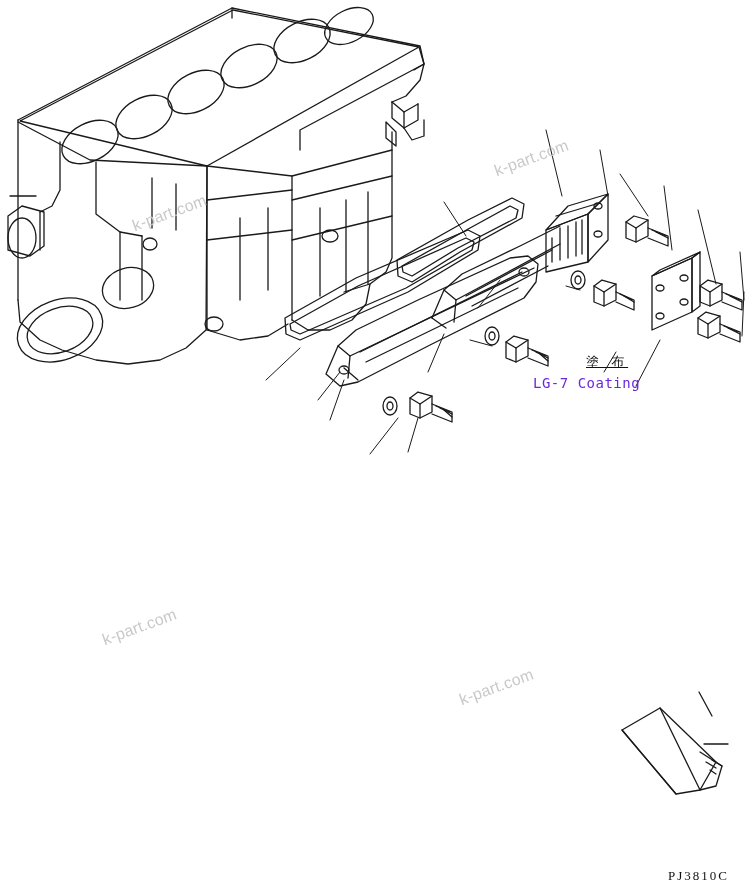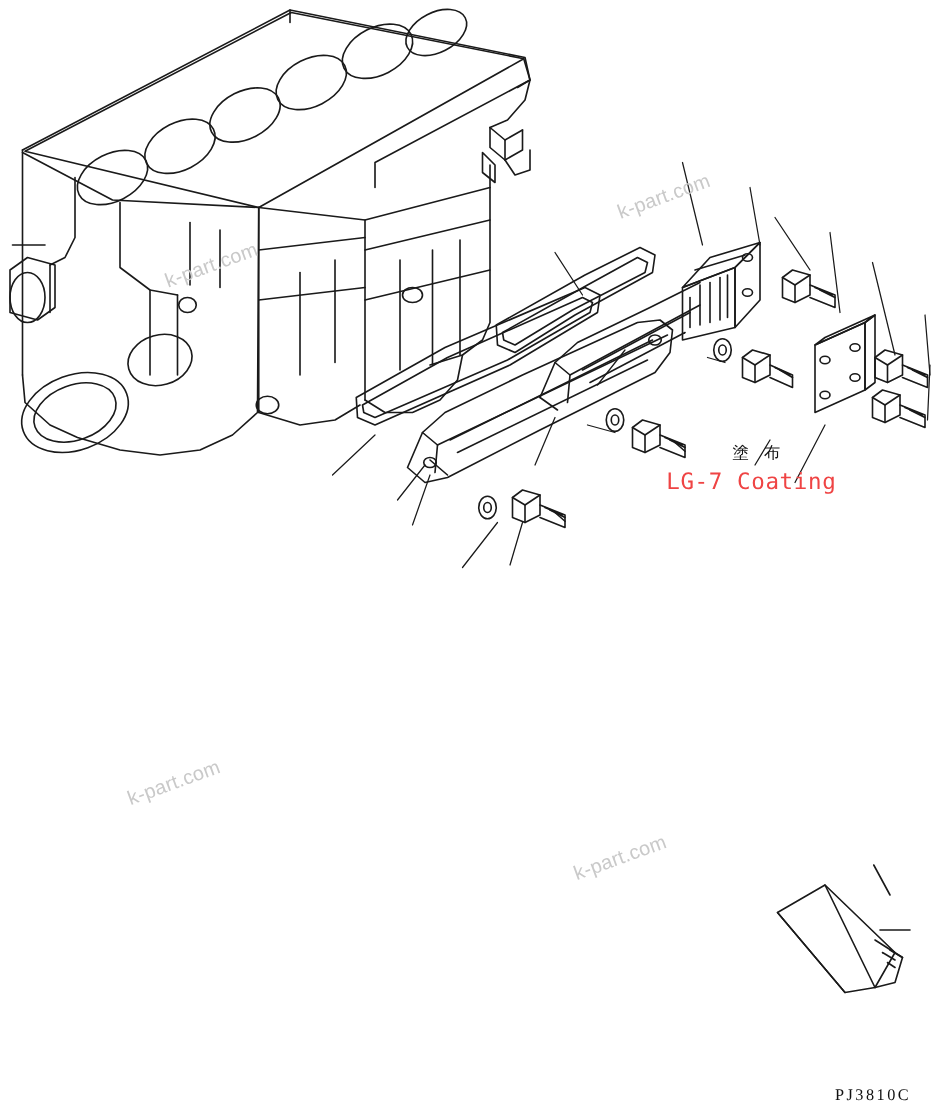--- a/index.html
+++ b/index.html
@@ -39,22 +39,22 @@
     position: absolute;
     font-family: "DejaVu Sans", sans-serif;
     font-size: 13px;
     color: #111;
     letter-spacing: 4px;
     white-space: nowrap;
   }
   .note-en {
     position: absolute;
     font-family: "DejaVu Sans Mono", monospace;
-    font-size: 18px;
-    color: #ef4444;
+    font-size: 14px;
+    color: #6d28d9;
     letter-spacing: 0.5px;
     white-space: nowrap;
   }
   .code {
     position: absolute;
     font-family: Liberation Serif, serif;
     font-size: 13px;
     color: #111;
     letter-spacing: 2px;
     white-space: nowrap;
@@ -291,18 +291,18 @@
       </g>
 
     </g>
   </svg>
 
   <div class="wm" style="left:130px; top:218px; transform: rotate(-20deg); font-size:16px;">k-part.com</div>
   <div class="wm" style="left:492px; top:163px; transform: rotate(-20deg); font-size:16px;">k-part.com</div>
   <div class="wm" style="left:100px; top:632px; transform: rotate(-20deg); font-size:16px;">k-part.com</div>
   <div class="wm" style="left:457px; top:692px; transform: rotate(-20deg); font-size:16px;">k-part.com</div>
 
-  <div class="note-jp" style="left:586px; top:353px;">塗 布</div>
+  <div class="note-jp" style="left:586px; top:353px;text-decoration:underline;">塗 布</div>
   <div class="note-en" style="left:533px; top:375px;">LG-7 Coating</div>
 
   <div class="code" style="left:668px; top:868px;">PJ3810C</div>
 
 </div>
 
 </body></html>

